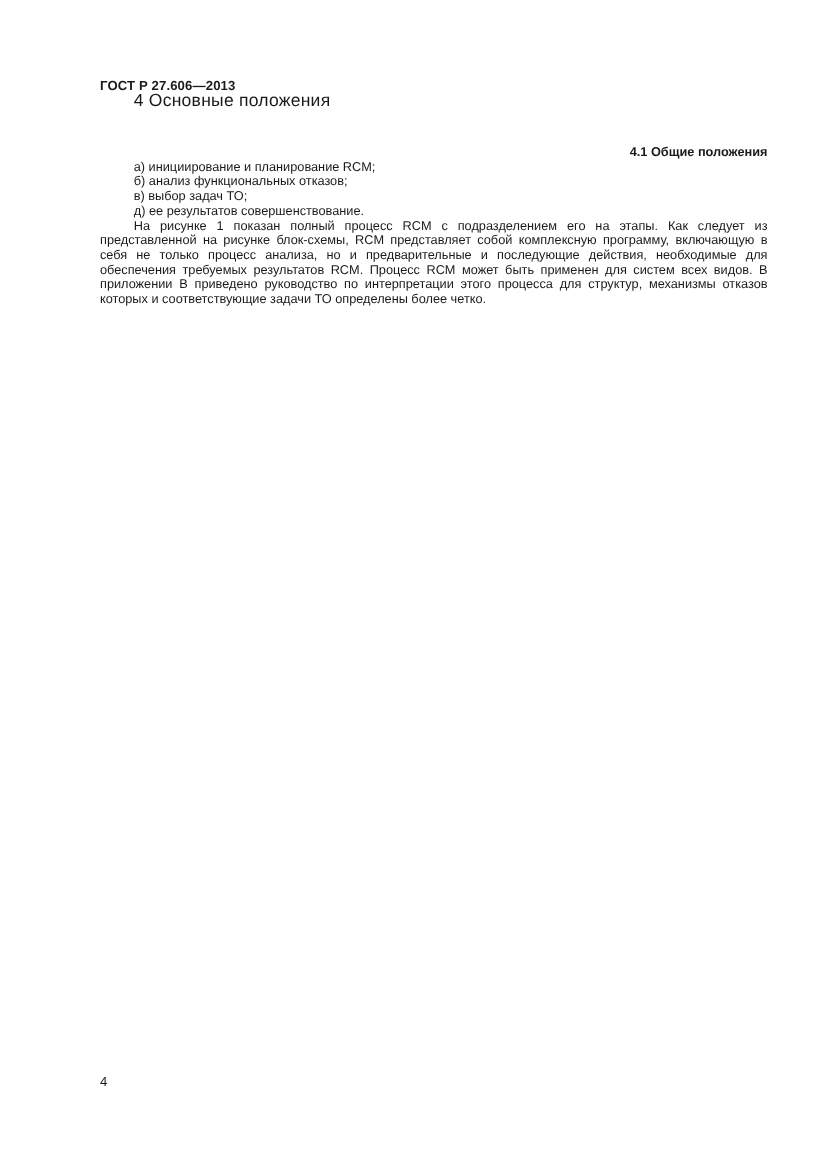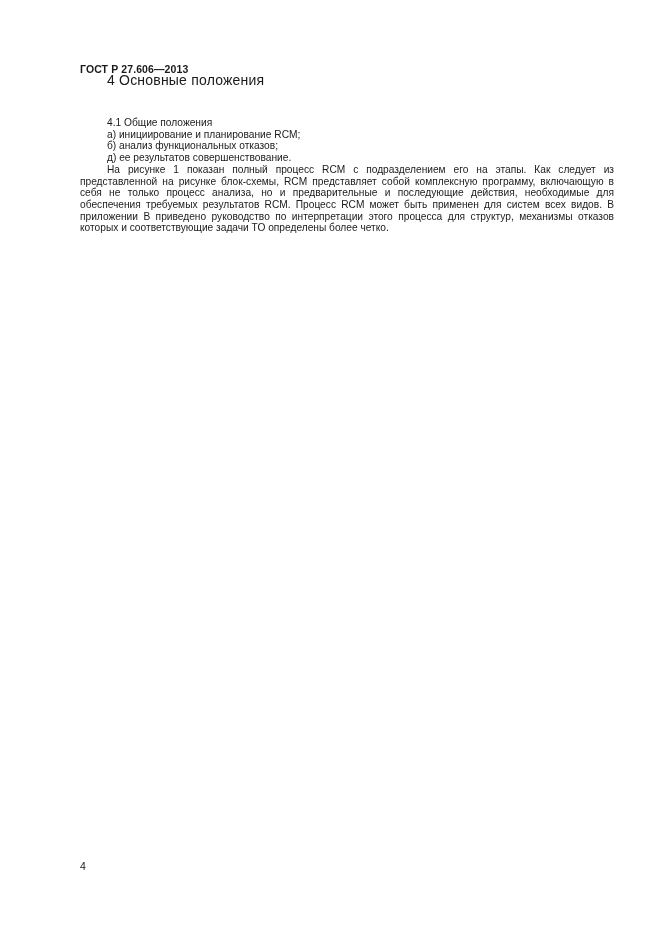--- a/index.html
+++ b/index.html
@@ -39,23 +39,24 @@
     }
     .body-block {
       position: absolute;
       left: 80px;
       top: 117px;
       width: 534px;
       font-size: 10.2px;
       line-height: 11.7px;
     }
     .subsection-title {
-      font-weight: normal;
+      font-weight: bold;
       text-indent: 27px;
       margin: 0;
+      text-align: right;
     }
     .para {
       margin: 0;
       text-indent: 27px;
       text-align: justify;
     }
     .para.last-left {
       text-align-last: left;
     }
     .list-item {
@@ -78,20 +79,21 @@
 
   <div class="section-title">4 Основные положения</div>
 
   <div class="body-block">
     <p class="subsection-title">4.1 Общие положения</p>
 
 
     <div>
       <p class="list-item">а) инициирование и планирование RCM;</p>
       <p class="list-item">б) анализ функциональных отказов;</p>
+      <p class="list-item">в) выбор задач ТО;</p>
       <p class="list-item">д) ее результатов совершенствование.</p>
     </div>
 
     <p class="para last-left">На рисунке 1 показан полный процесс RCM с подразделением его на этапы. Как следует из представленной на рисунке блок-схемы, RCM представляет собой комплексную программу, включающую в себя не только процесс анализа, но и предварительные и последующие действия, необходимые для обеспечения требуемых результатов RCM. Процесс RCM может быть применен для систем всех видов. В приложении В приведено руководство по интерпретации этого процесса для структур, механизмы отказов которых и соответствующие задачи ТО определены более четко.</p>
   </div>
 
   <div class="page-number">4</div>
 
 </div>
 

